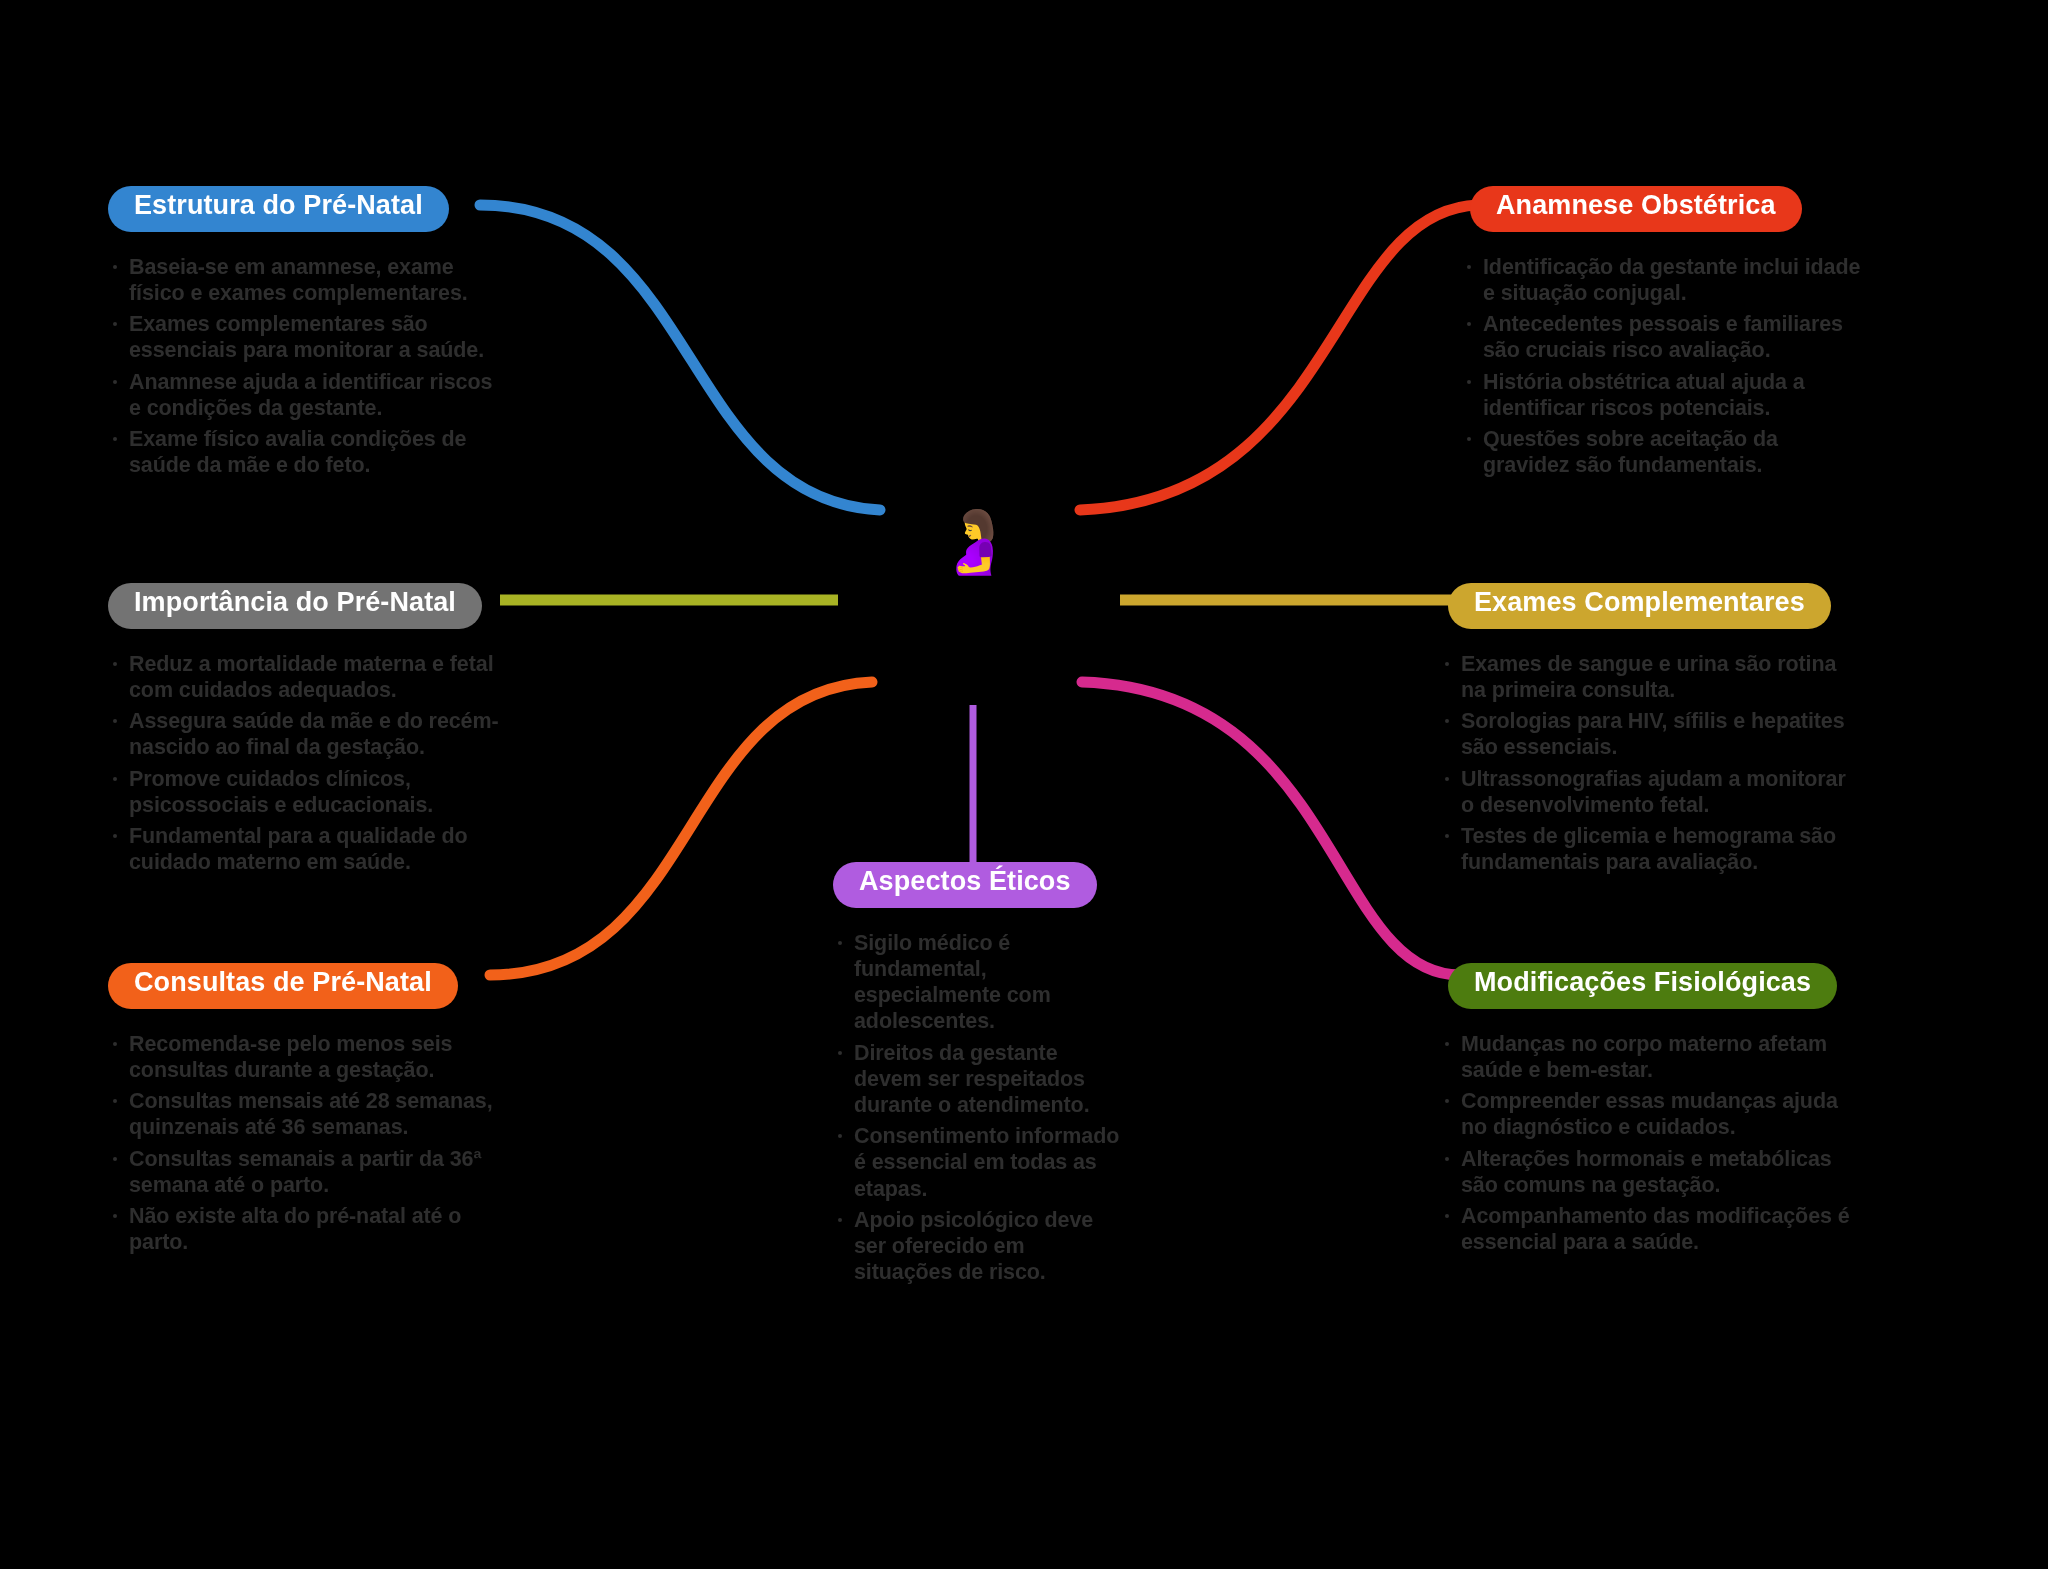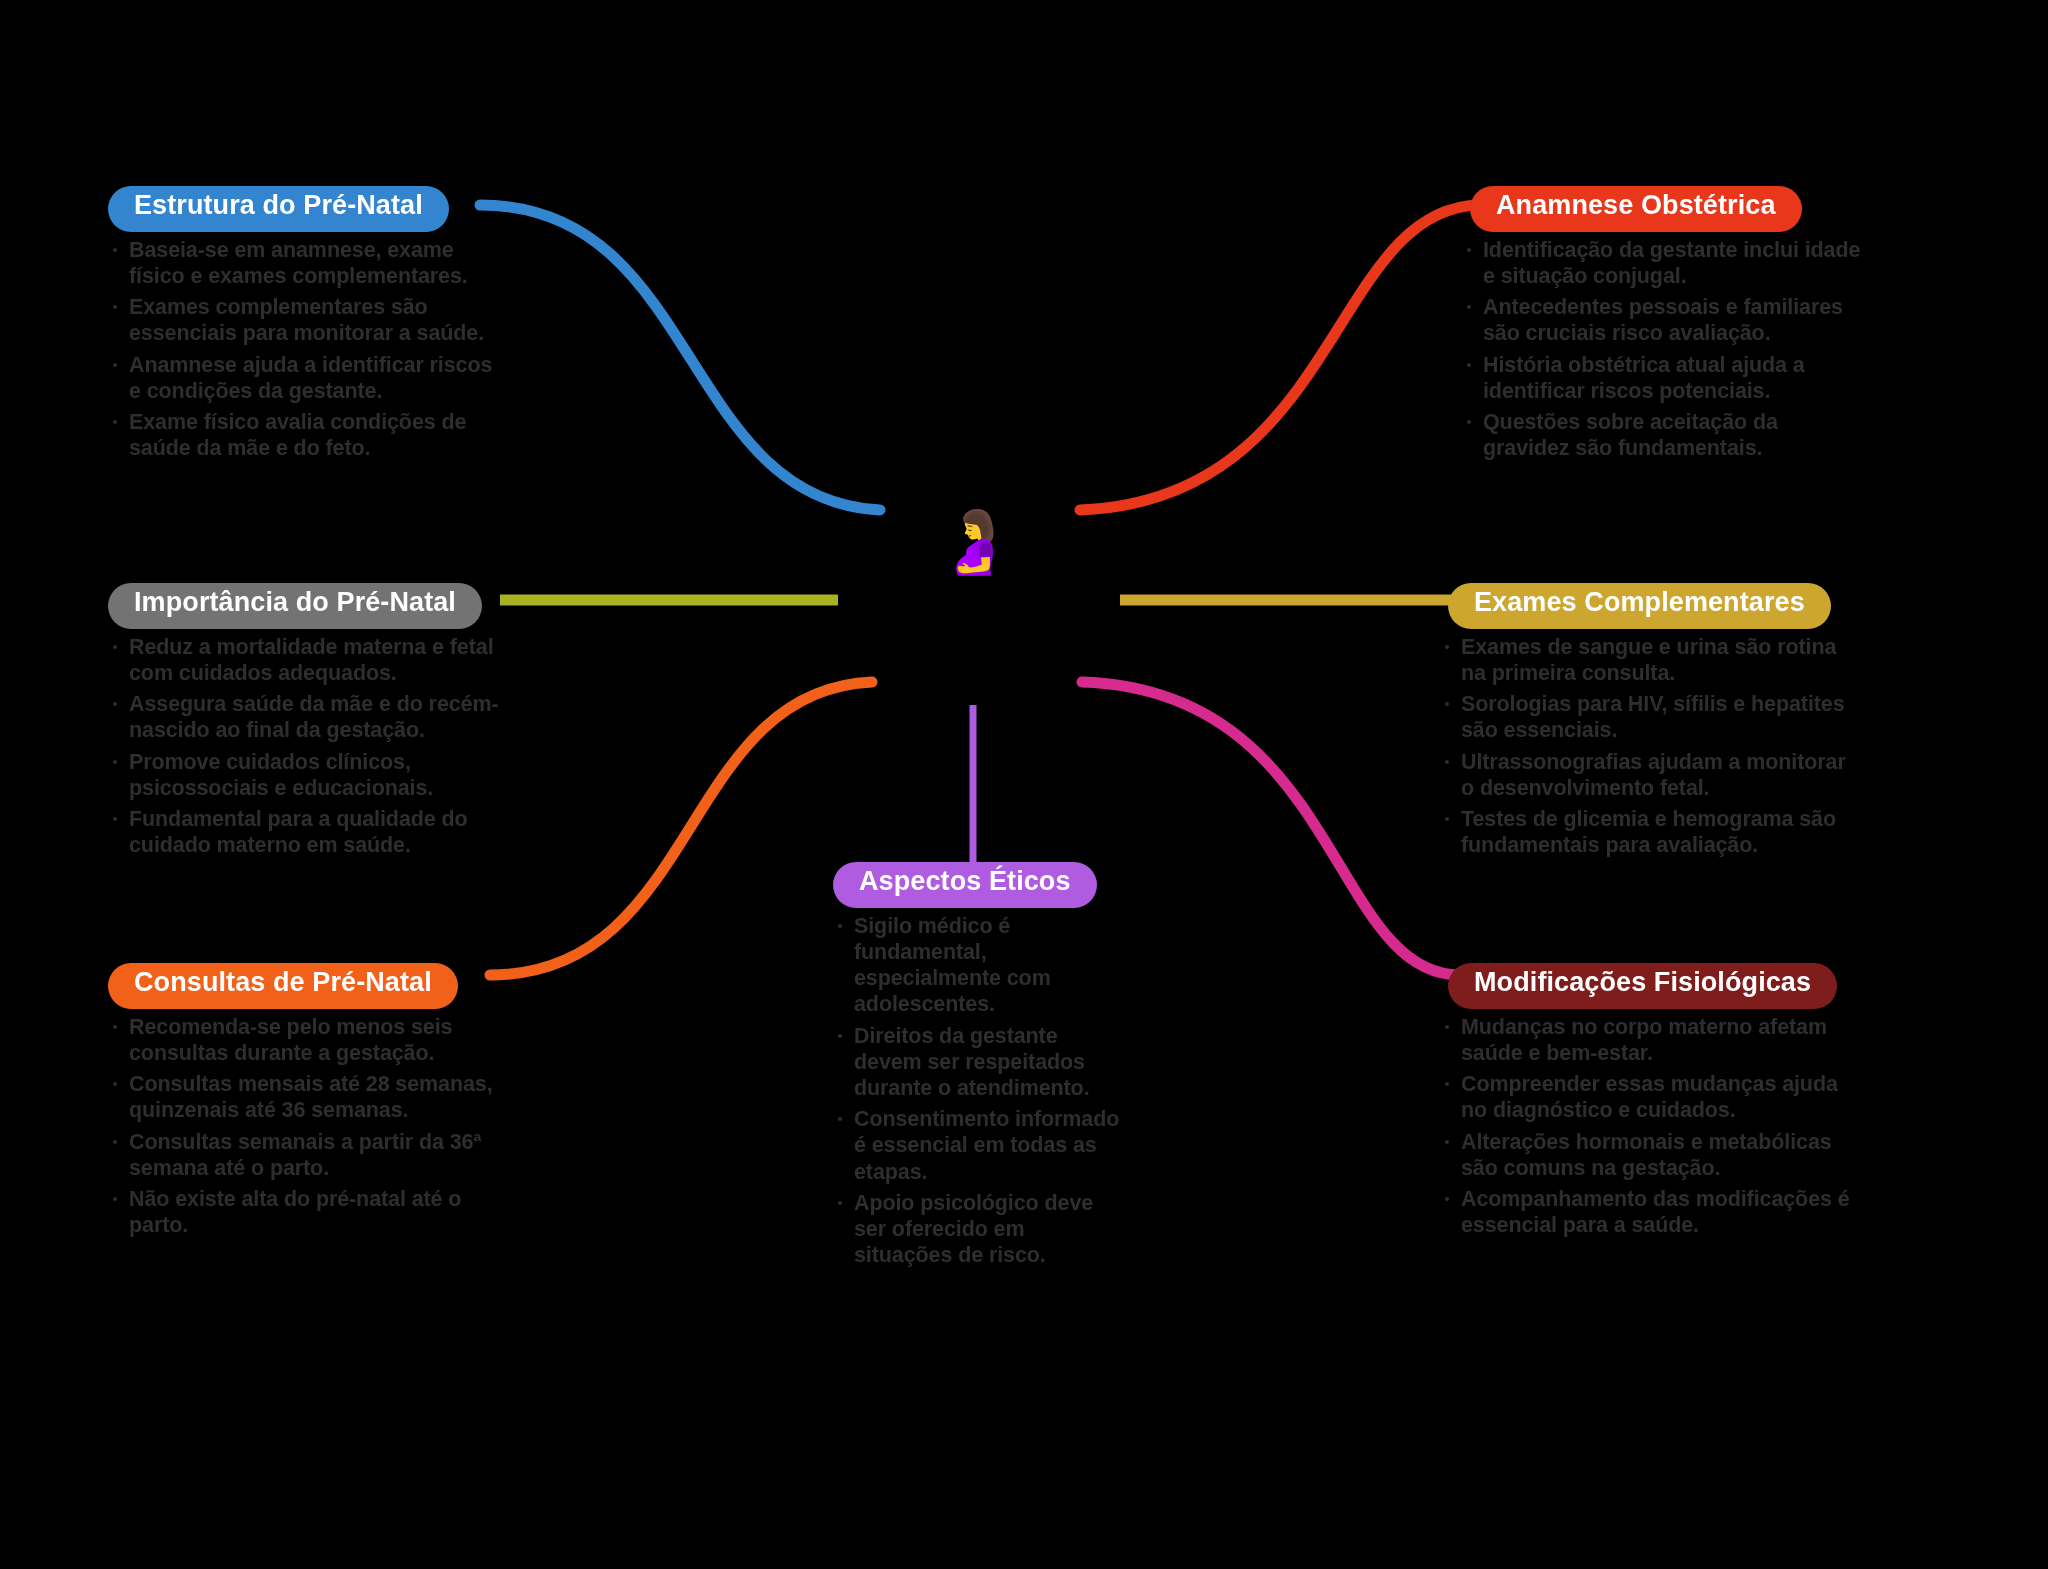--- a/index.html
+++ b/index.html
@@ -44,21 +44,21 @@
     line-height: 1.1;
     letter-spacing: 0.1px;
     white-space: nowrap;
   }
 
   .header-row { display: flex; }
   .header-row.align-right { justify-content: flex-start; margin-left: 8px; }
 
   .bullets {
     list-style: none;
-    margin-top: 5px;
+    margin-top: 22px;
     padding: 0;
   }
 
   .bullets li {
     position: relative;
     padding-left: 21px;
     margin-bottom: 5px;
     color: #2e2e2e;
     font-size: 21.5px;
     line-height: 1.22;
@@ -187,21 +187,21 @@
     <ul class="bullets">
       <li>Recomenda-se pelo menos seis consultas durante a gestação.</li>
       <li>Consultas mensais até 28 semanas, quinzenais até 36 semanas.</li>
       <li>Consultas semanais a partir da 36ª semana até o parto.</li>
       <li>Não existe alta do pré-natal até o parto.</li>
     </ul>
   </div>
 
   <div class="branch" id="b-modificacoes">
     <div class="header-row align-right">
-      <div class="branch-header" style="background:#7f1d1d">Modificações Fisiológicas</div>
+      <div class="branch-header" style="background:#4d7c0f">Modificações Fisiológicas</div>
     </div>
     <ul class="bullets">
       <li>Mudanças no corpo materno afetam saúde e bem-estar.</li>
       <li>Compreender essas mudanças ajuda no diagnóstico e cuidados.</li>
       <li>Alterações hormonais e metabólicas são comuns na gestação.</li>
       <li>Acompanhamento das modificações é essencial para a saúde.</li>
     </ul>
   </div>
 
   <div class="branch" id="b-eticos">

